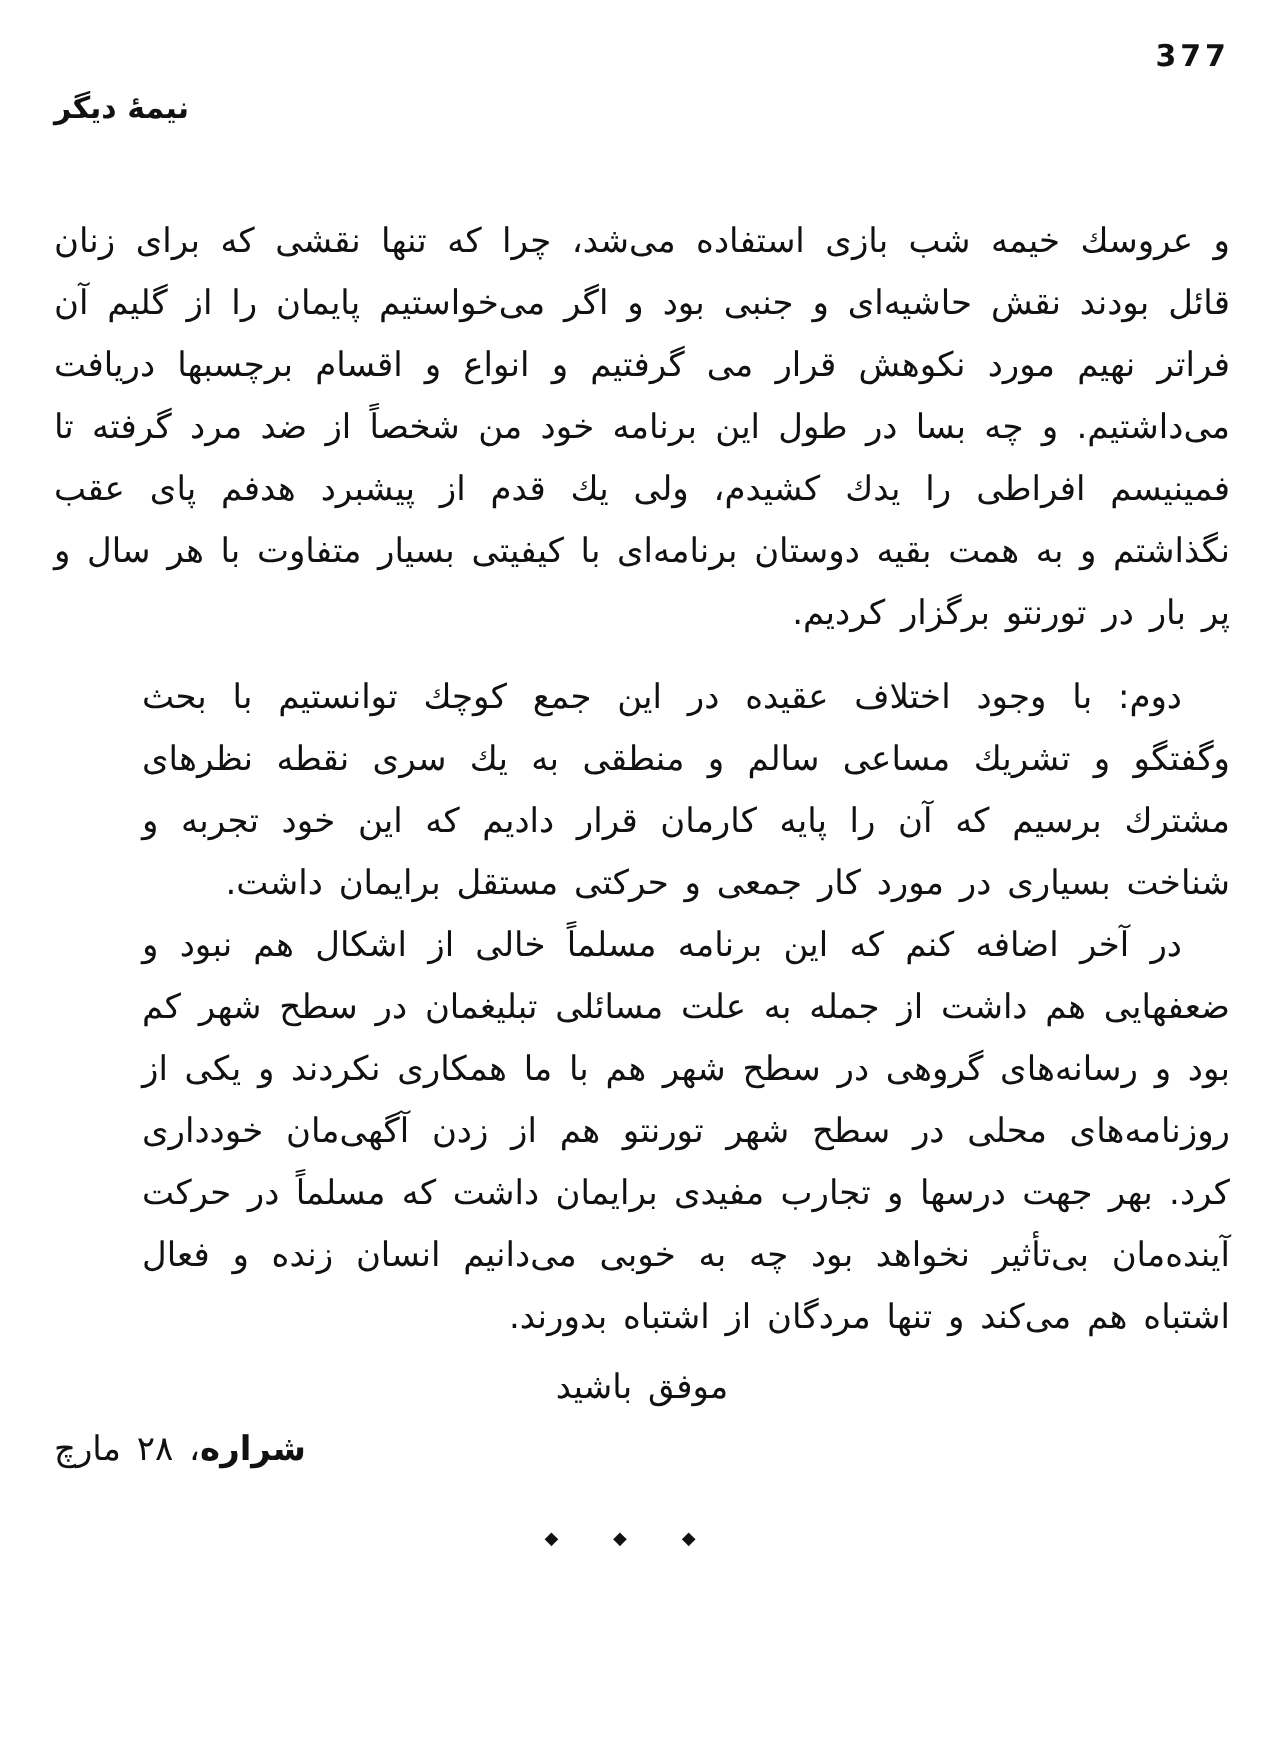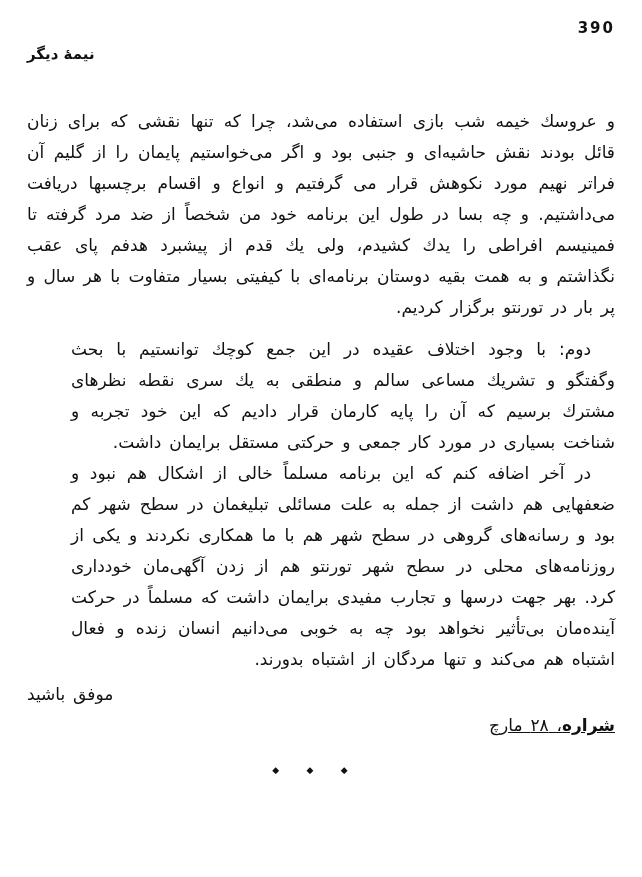--- a/index.html
+++ b/index.html
@@ -31,44 +31,43 @@
     font-size: 17px;
     line-height: 31px;
     text-align: justify;
     word-spacing: 2.5px;
   }
   .para { margin: 0; }
   .para.first { margin-bottom: 11px; }
   .para.indent { text-indent: 24px; margin-left: 44px; }
   .farewell {
     margin: 4px 0 0 0;
-    text-align: left;
+    text-align: center;
   }
   .signature-line {
     margin: 0;
-    text-align: right;
-    text-decoration: underline;
+    text-align: left;
   }
   .sig-name { font-weight: bold; }
   .separator {
     margin-top: 14px;
     text-align: center;
     font-size: 9px;
     letter-spacing: 11px;
     padding-right: 11px; 
     color: #111111;
   }
 </style>
 </head>
 <body>
 
 <div class="page">
 
   <div class="header">
-    <span class="page-number">390</span>
+    <span class="page-number">377</span>
     <span class="running-title">نیمهٔ دیگر</span>
   </div>
 
   <div class="body-text">
     <p class="para first">و عروسك خیمه شب بازی استفاده می‌شد، چرا که تنها نقشی که برای زنان قائل بودند نقش حاشیه‌ای و جنبی بود و اگر می‌خواستیم پایمان را از گلیم آن فراتر نهیم مورد نکوهش قرار می گرفتیم و انواع و اقسام برچسبها دریافت می‌داشتیم. و چه بسا در طول این برنامه خود من شخصاً از ضد مرد گرفته تا فمینیسم افراطی را یدك کشیدم، ولی یك قدم از پیشبرد هدفم پای عقب نگذاشتم و به همت بقیه دوستان برنامه‌ای با کیفیتی بسیار متفاوت با هر سال و پر بار در تورنتو برگزار کردیم.</p>
     <p class="para indent">دوم: با وجود اختلاف عقیده در این جمع کوچك توانستیم با بحث وگفتگو و تشریك مساعی سالم و منطقی به یك سری نقطه نظرهای مشترك برسیم که آن را پایه کارمان قرار دادیم که این خود تجربه و شناخت بسیاری در مورد کار جمعی و حرکتی مستقل برایمان داشت.</p>
     <p class="para indent">در آخر اضافه کنم که این برنامه مسلماً خالی از اشکال هم نبود و ضعفهایی هم داشت از جمله به علت مسائلی تبلیغمان در سطح شهر کم بود و رسانه‌های گروهی در سطح شهر هم با ما همکاری نکردند و یکی از روزنامه‌های محلی در سطح شهر تورنتو هم از زدن آگهی‌مان خودداری کرد. بهر جهت درسها و تجارب مفیدی برایمان داشت که مسلماً در حرکت آینده‌مان بی‌تأثیر نخواهد بود چه به خوبی می‌دانیم انسان زنده و فعال اشتباه هم می‌کند و تنها مردگان از اشتباه بدورند.</p>
 
     <p class="farewell">موفق باشید</p>
 

